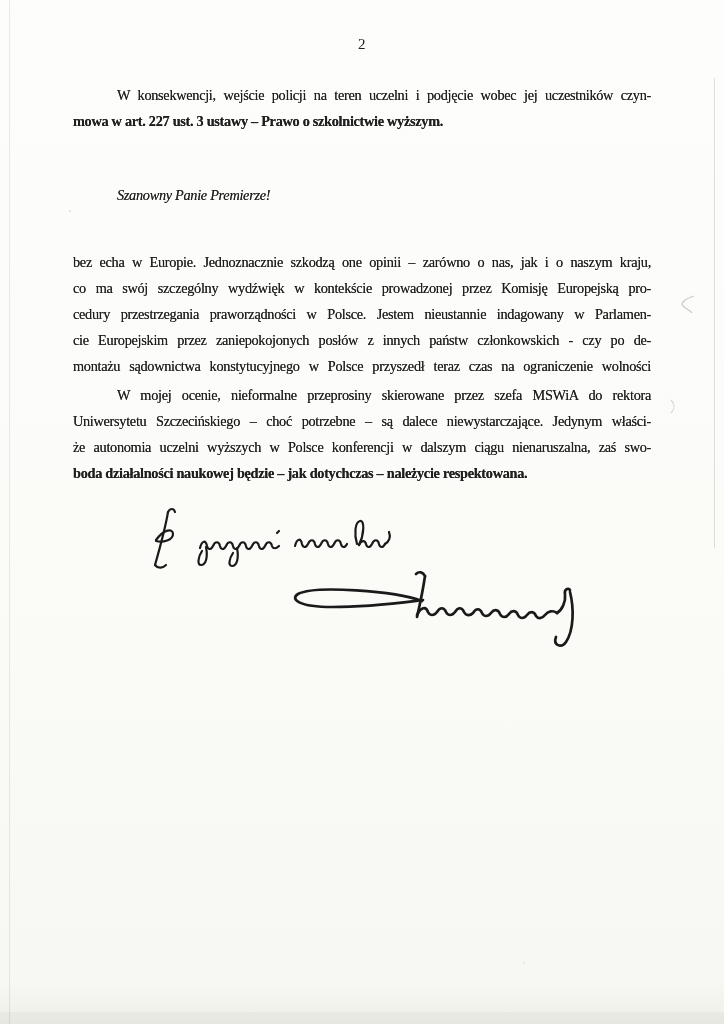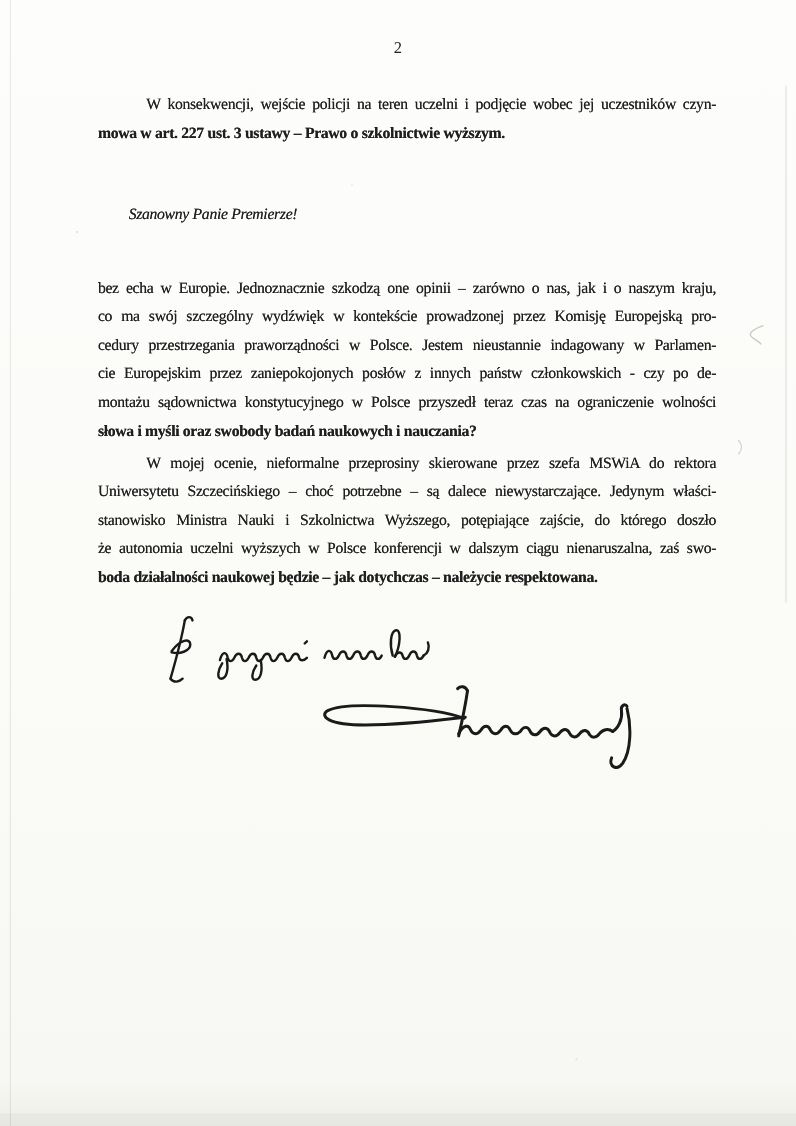--- a/index.html
+++ b/index.html
@@ -35,21 +35,21 @@
     letter-spacing: 0.5px;
   }
   .letter-body { margin-top: 28px; }
   .line {
     font-size: 14.3px;
     line-height: 26px;
     letter-spacing: -0.3px;
     text-shadow: 0 0 0.35px rgba(10,10,10,0.75);
     white-space: normal;
   }
-  .paragraph.body .line { text-align: justify; text-align-last: justify; margin-left: 16px; }
+  .paragraph.body .line { text-align: justify; text-align-last: justify; }
   .paragraph.body .line.last { text-align-last: left; font-weight: bold; }
   .paragraph .line.first { text-indent: 44px; }
   .paragraph.salutation { font-style: italic; margin-top: 48px; }
   .paragraph.salutation .line { text-align-last: left; }
   .paragraph.salutation + .paragraph.body { margin-top: 41px; }
   .paragraph.body + .paragraph.body { margin-top: 3px; }
   .closing { margin-top: 16px; margin-left: 67px; }
   .closing svg { display: block; }
   .artifacts { position: absolute; inset: 0; pointer-events: none; }
   .ink-stroke { fill: none; stroke: var(--hand-ink, #1a1a1a); stroke-linecap: round; stroke-linejoin: round; }
@@ -71,26 +71,24 @@
         </div>
         <div class="paragraph salutation">
           <div class="line first last">Szanowny Panie Premierze!</div>
         </div>
         <div class="paragraph body">
           <div class="line">bez echa w Europie. Jednoznacznie szkodzą one opinii – zarówno o nas, jak i o naszym kraju,</div>
           <div class="line">co ma swój szczególny wydźwięk w kontekście prowadzonej przez Komisję Europejską pro-</div>
           <div class="line">cedury przestrzegania praworządności w Polsce. Jestem nieustannie indagowany w Parlamen-</div>
           <div class="line">cie Europejskim przez zaniepokojonych posłów z innych państw członkowskich - czy po de-</div>
           <div class="line">montażu sądownictwa konstytucyjnego w Polsce przyszedł teraz czas na ograniczenie wolności</div>
-          <div class="line last">słowa i myśli oraz swobody badań naukowych i nauczania?</div>
         </div>
         <div class="paragraph body">
           <div class="line first">W mojej ocenie, nieformalne przeprosiny skierowane przez szefa MSWiA do rektora</div>
           <div class="line">Uniwersytetu Szczecińskiego – choć potrzebne – są dalece niewystarczające. Jedynym właści-</div>
-          <div class="line">stanowisko Ministra Nauki i Szkolnictwa Wyższego, potępiające zajście, do którego doszło</div>
           <div class="line">że autonomia uczelni wyższych w Polsce konferencji w dalszym ciągu nienaruszalna, zaś swo-</div>
           <div class="line last">boda działalności naukowej będzie – jak dotychczas – należycie respektowana.</div>
         </div>
       </div>
 
     <div class="closing">
       <svg width="460" height="170" viewBox="0 0 460 170" role="img" aria-label="Z wyrazami szacunku">
 
         <g class="ink-stroke ink-phrase">
           <path d="M28,10 C26,22 21,42 15,63"></path>

